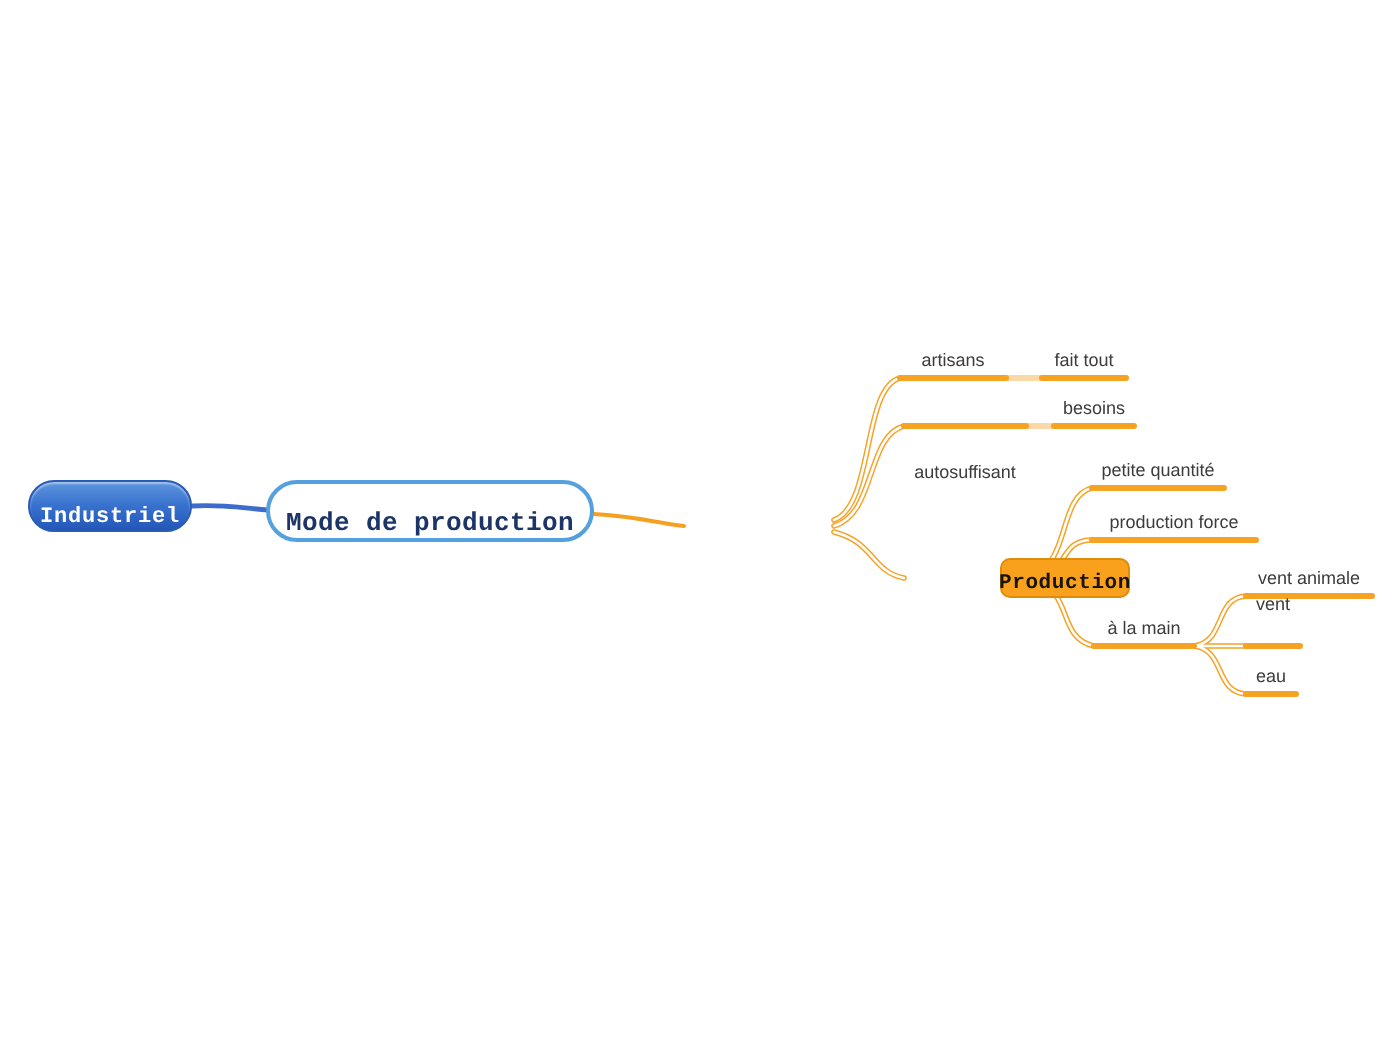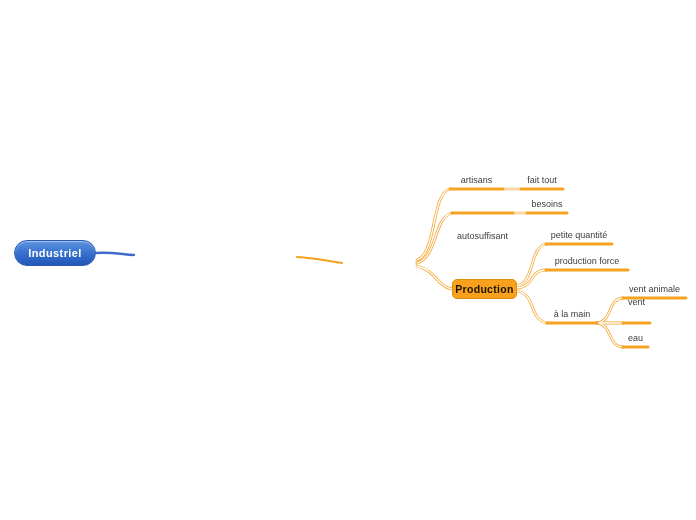--- a/index.html
+++ b/index.html
@@ -53,25 +53,26 @@
   }
   .orange-link {
     fill: none;
     stroke: #f5a020;
     stroke-width: 2;
     stroke-linecap: round;
   }
   .node {
     position: absolute;
     display: flex;
-    align-items: center;
+    align-items: flex-end;
     justify-content: center;
     white-space: nowrap;
     box-sizing: border-box;
     cursor: pointer;
+    font-family: Liberation Mono, monospace;
   }
   .pill-blue {
     background: linear-gradient(180deg, #5e96de 0%, #3872ce 48%, #2257b8 100%);
     border: 1px solid #2a5cb4;
     border-radius: 14px;
     box-shadow: inset 0 1px 1px rgba(255,255,255,0.45);
     color: #ffffff;
     font-weight: bold;
     font-size: 11px;
     letter-spacing: 0.4px;
@@ -86,20 +87,21 @@
     letter-spacing: 0.2px;
   }
   .box-orange {
     background: #f9a11c;
     border: 1px solid #de8d08;
     border-radius: 5px;
     color: #181400;
     font-weight: bold;
     font-size: 10.5px;
     letter-spacing: 0.3px;
+    margin-left: 48px;
   }
   .leaf-label {
     position: absolute;
     font-size: 9px;
     line-height: 12px;
     color: #3c3c3c;
     text-align: center;
     white-space: nowrap;
     cursor: pointer;
   }
@@ -154,20 +156,23 @@
       <path d="M623,298 L686,298"></path>
       <path d="M623,323 L650,323"></path>
       <path d="M623,347 L648,347"></path>
     </g>
   </svg>
 
   <div class="node pill-blue" style="left:14px; top:240px; width:82px; height:26px;">
     <span>Industriel</span>
   </div>
 
+  <div class="node root-node" style="left:133px; top:240px; width:164px; height:31px;">
+    <span>Mode de production</span>
+  </div>
 
 
   <div class="node box-orange" style="left:452px; top:279px; width:65px; height:20px;">
     <span>Production</span>
   </div>
 
   <div class="leaf-label" style="left:450px; top:174px; width:53px;">artisans</div>
 
   <div class="leaf-label" style="left:521px; top:174px; width:42px;">fait tout</div>
 

